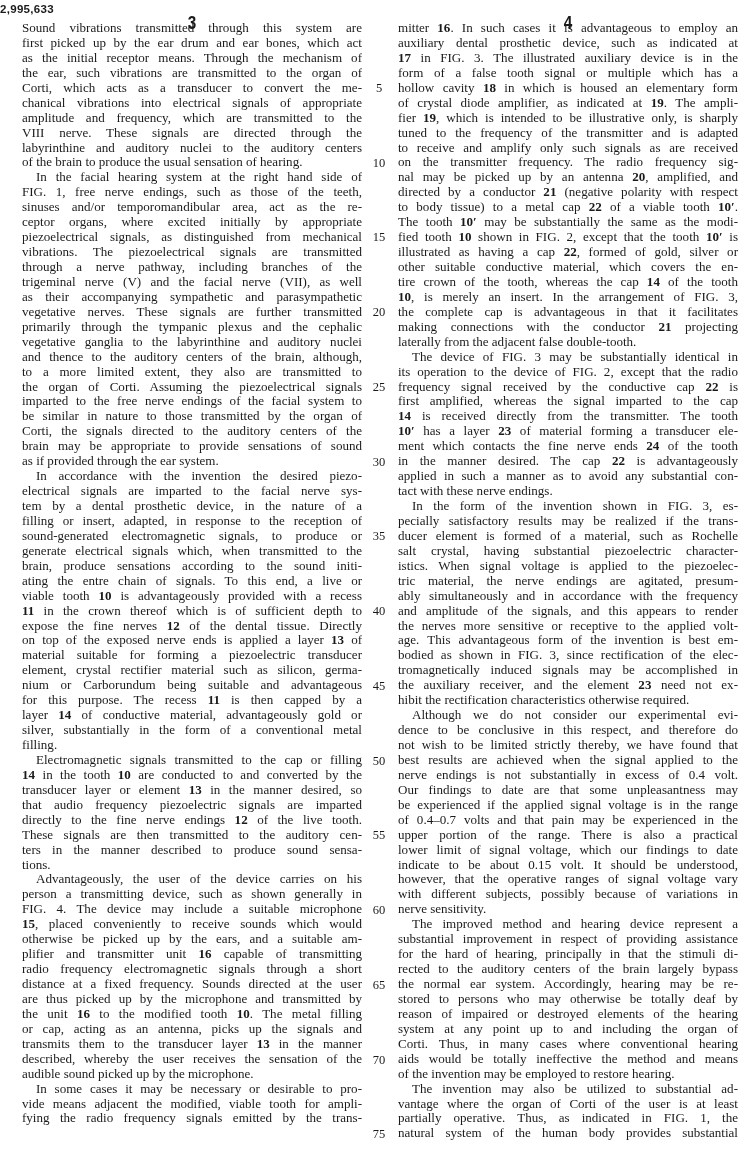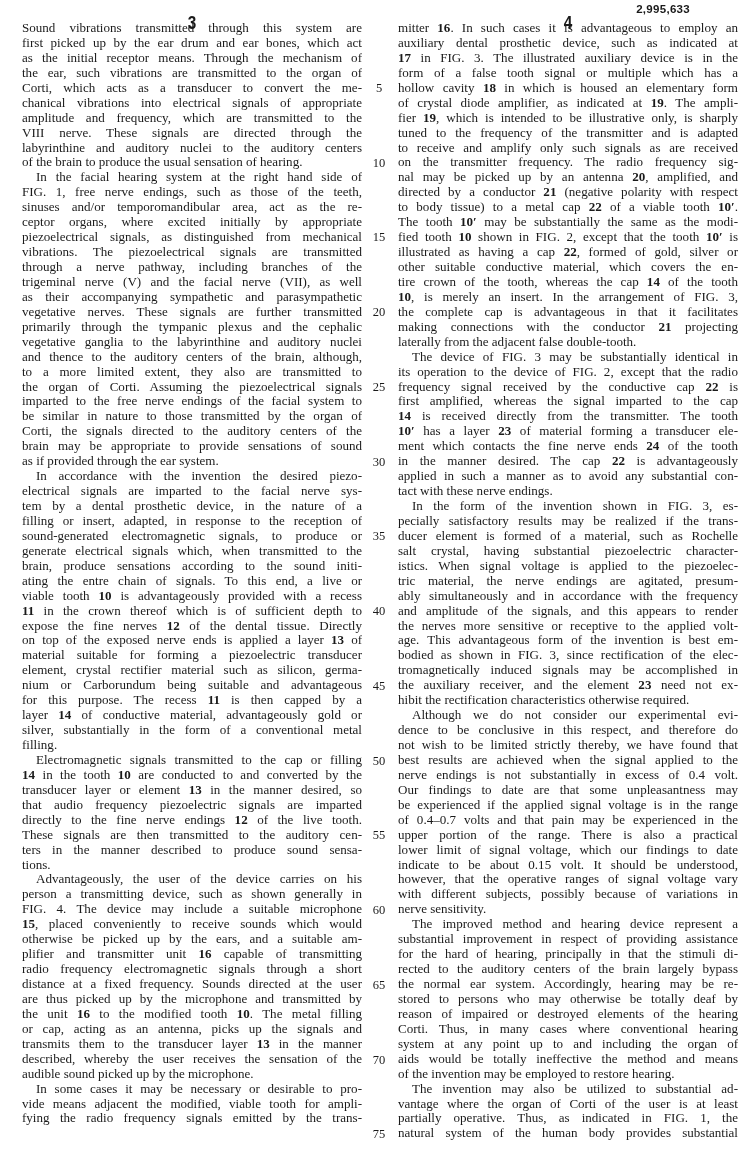--- a/index.html
+++ b/index.html
@@ -1,18 +1,18 @@
 <!DOCTYPE html>
 <html><head>
 <meta charset="utf-8">
 <style>
   html, body { margin: 0; padding: 0; background: #ffffff; }
   body { width: 750px; height: 1150px; position: relative; overflow: hidden;
          font-family: "Liberation Serif", "DejaVu Serif", serif; color: #1a1a1a; }
-  .patno { position: absolute; top: 3px; left: 16px; width: 674px; text-align: right;
+  .patno { position: absolute; top: 3px; left: 0; width: 674px; text-align: left;
            font-family: "Liberation Sans", "DejaVu Sans", sans-serif; font-weight: bold; font-size: 11.5px; letter-spacing: 0.3px; }
   .colnum { position: absolute; top: 13px; font-family: "Liberation Sans", "DejaVu Sans", sans-serif; font-weight: bold; font-size: 18px; transform: scaleX(0.85); }
   .colnum.left { left: 187px; }
   .colnum.right { left: 563px; }
   .col { position: absolute; top: 21px; width: 340px; }
   .col.left { left: 22px; }
   .col.right { left: 398px; }
   .line { height: 14.95px; line-height: 14.95px; font-size: 13.05px; white-space: nowrap;
           text-align: justify; text-align-last: justify; overflow: hidden; }
   .line.last { text-align-last: left; }
@@ -182,21 +182,21 @@
     <div class="line">however, that the operative ranges of signal voltage vary</div>
     <div class="line">with different subjects, possibly because of variations in</div>
     <div class="line last">nerve sensitivity.</div>
     <div class="line indent">The improved method and hearing device represent a</div>
     <div class="line">substantial improvement in respect of providing assistance</div>
     <div class="line">for the hard of hearing, principally in that the stimuli di-</div>
     <div class="line">rected to the auditory centers of the brain largely bypass</div>
     <div class="line">the normal ear system.  Accordingly, hearing may be re-</div>
     <div class="line">stored to persons who may otherwise be totally deaf by</div>
     <div class="line">reason of impaired or destroyed elements of the hearing</div>
+    <div class="line">system at any point up to and including the organ of</div>
     <div class="line">Corti.  Thus, in many cases where conventional hearing</div>
-    <div class="line">system at any point up to and including the organ of</div>
     <div class="line">aids would be totally ineffective the method and means</div>
     <div class="line last">of the invention may be employed to restore hearing.</div>
     <div class="line indent">The invention may also be utilized to substantial ad-</div>
     <div class="line">vantage where the organ of Corti of the user is at least</div>
     <div class="line">partially operative.  Thus, as indicated in FIG. 1, the</div>
     <div class="line">natural system of the human body provides substantial</div>
   </div>
 
 </body></html>

